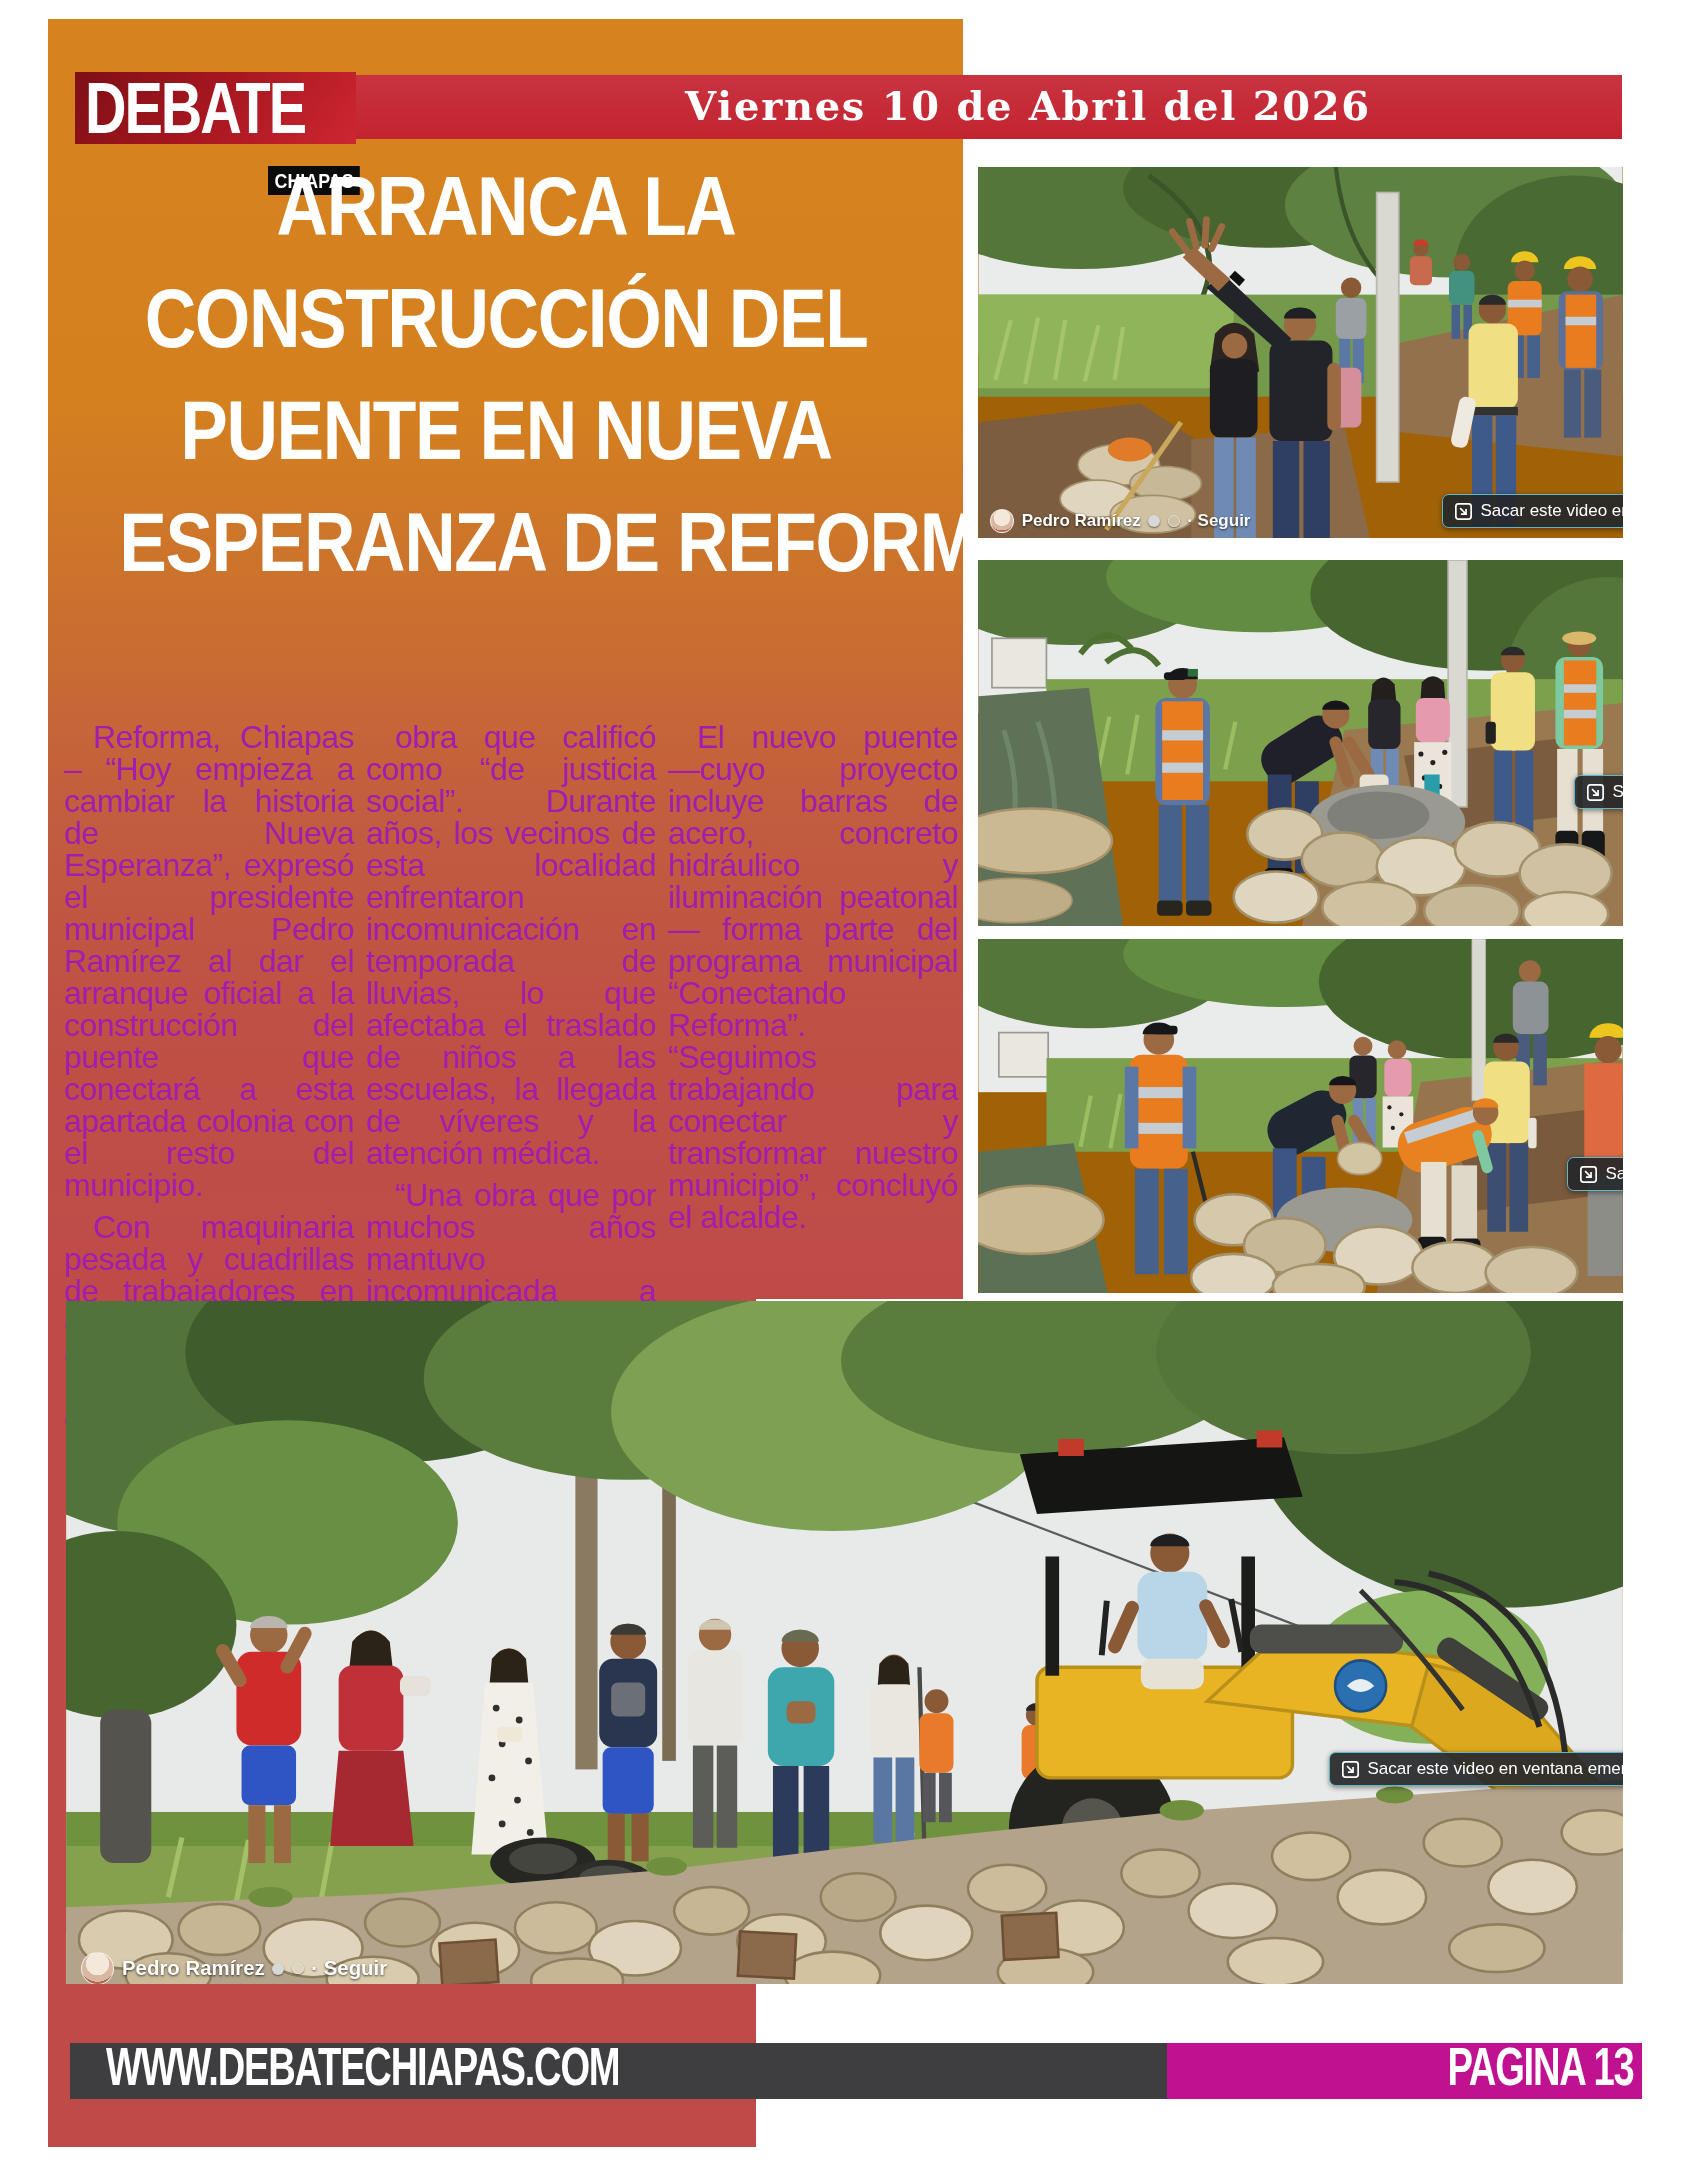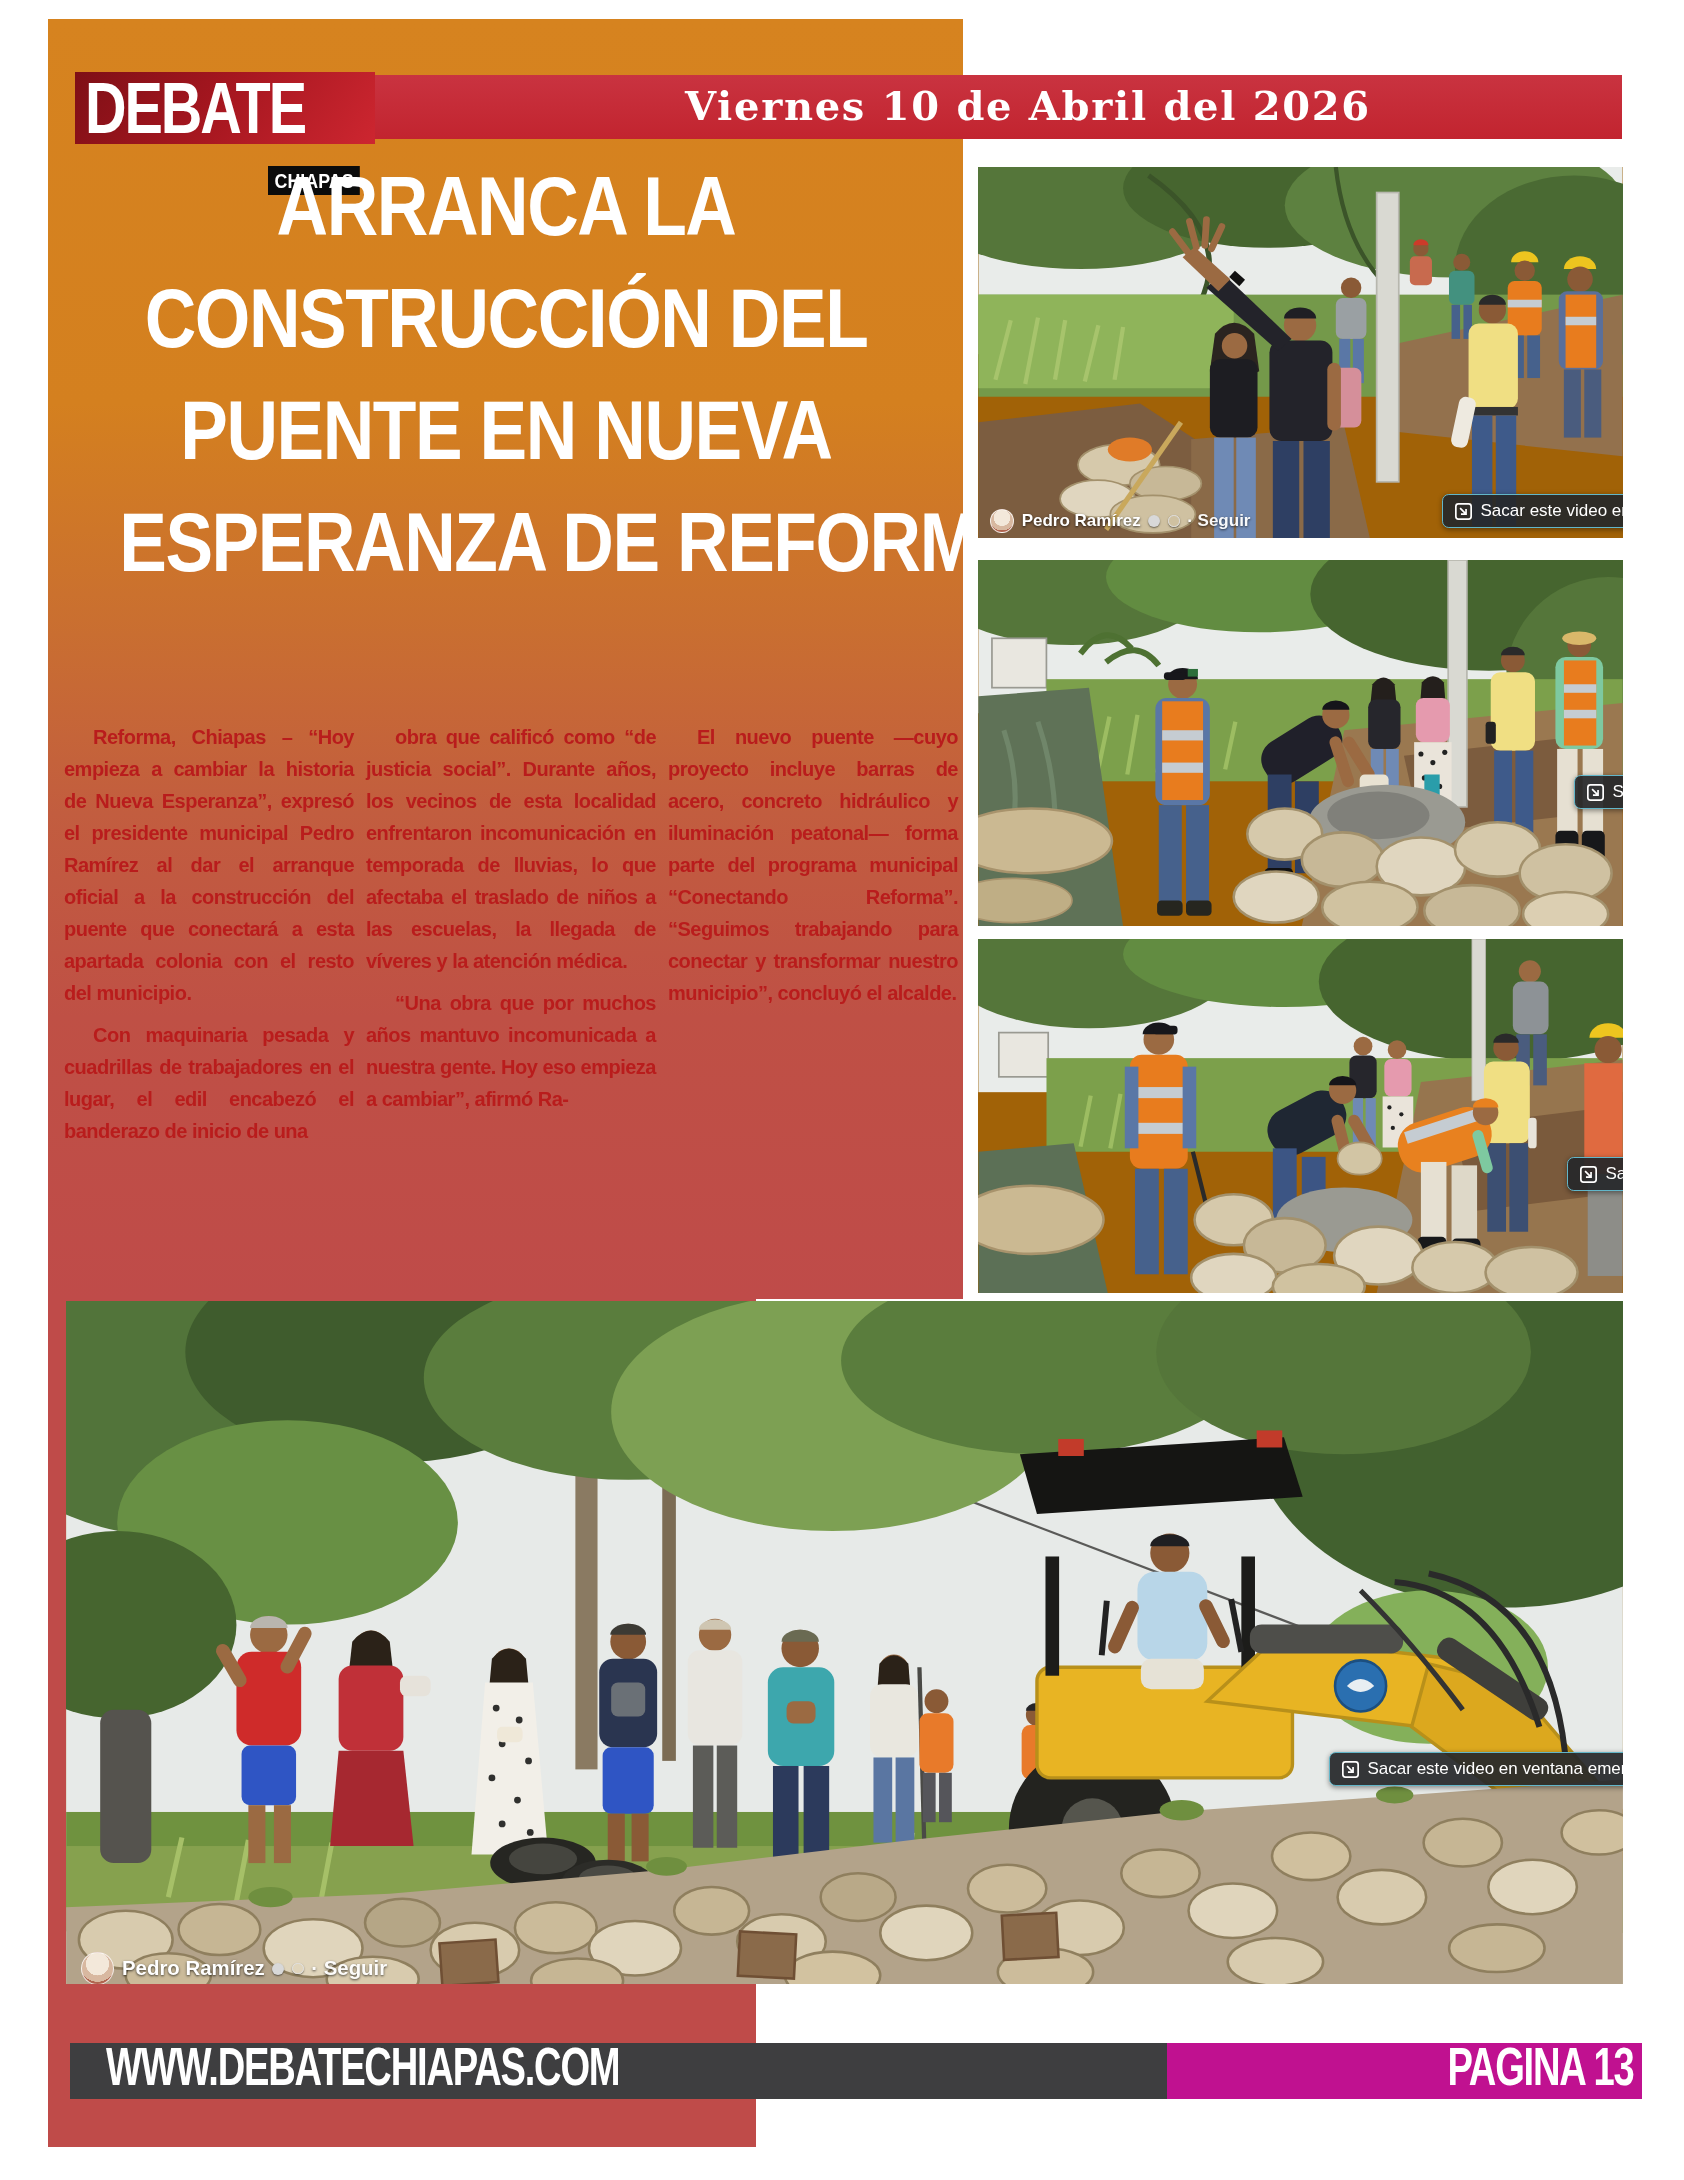--- a/index.html
+++ b/index.html
@@ -8,36 +8,36 @@
 
   
   .main-block{position:absolute;left:48px;top:19px;width:915px;height:1280px;
     background:linear-gradient(180deg,#d6831f 0%,#d4801f 30%,#c96e31 48%,#c25d3f 62%,#bf5045 78%,#bf4b49 100%);}
   .bottom-red{position:absolute;left:48px;top:1299px;width:708px;height:848px;background:#bf4b49;}
 
   
   .date-band{position:absolute;left:78px;top:75px;width:1544px;height:64px;
     background:linear-gradient(180deg,#c93340 0%,#c2242f 100%);}
   .logo-box{position:absolute;left:75px;top:72px;width:281px;height:72px;
-    background:linear-gradient(125deg,#7e0f16 0%,#a4161f 45%,#cd2630 100%);padding-left:19px;}
+    background:linear-gradient(125deg,#7e0f16 0%,#a4161f 45%,#cd2630 100%);}
   .logo-text{position:absolute;left:10.2px;top:-5.1px;color:#ffffff;font-size:72px;font-weight:900;
     letter-spacing:-2.6px;transform:scaleX(.80);transform-origin:left center;}
   .logo-sub{position:absolute;left:193px;top:94px;background:#0b0b0b;color:#fff;
     font-size:21px;font-weight:900;letter-spacing:0px;padding:2.6px 7.7px;transform:scaleX(.85);transform-origin:left center;}
   .date-text{position:absolute;left:356px;right:0;top:6.8px;text-align:center;color:#ffffff;
     font-family:"DejaVu Serif", serif;font-weight:bold;font-size:40px;letter-spacing:1.7px;}
 
   
   .headline{position:absolute;left:51px;top:150px;width:910px;text-align:center;color:#ffffff;}
   .headline .hl{font-size:84px;line-height:112px;font-weight:900;letter-spacing:-1.7px;
     transform:scaleX(.85);transform-origin:center;white-space:nowrap;}
 
   
   .article{position:absolute;left:64px;top:721px;width:897px;height:576px;display:flex;gap:12px;}
-  .col{width:290px;color:#b91c1c;font-size:20px;font-weight:700;line-height:32px;
+  .col{width:290px;color:#a21caf;font-size:32px;font-weight:400;line-height:32px;
     text-align:justify;letter-spacing:-0.5px;}
   .col p{margin:0 0 10.2px 0;text-indent:29px;}
 
   
   .photo{position:absolute;overflow:hidden;background:#a16207;}
   .photo svg{position:absolute;left:0;top:0;}
   #photo1{left:978px;top:167px;width:645px;height:371px;}
   #photo2{left:978px;top:560px;width:645px;height:366px;}
   #photo3{left:978px;top:939px;width:645px;height:354px;}
   #photo-big{left:66px;top:1301px;width:1557px;height:683px;}

